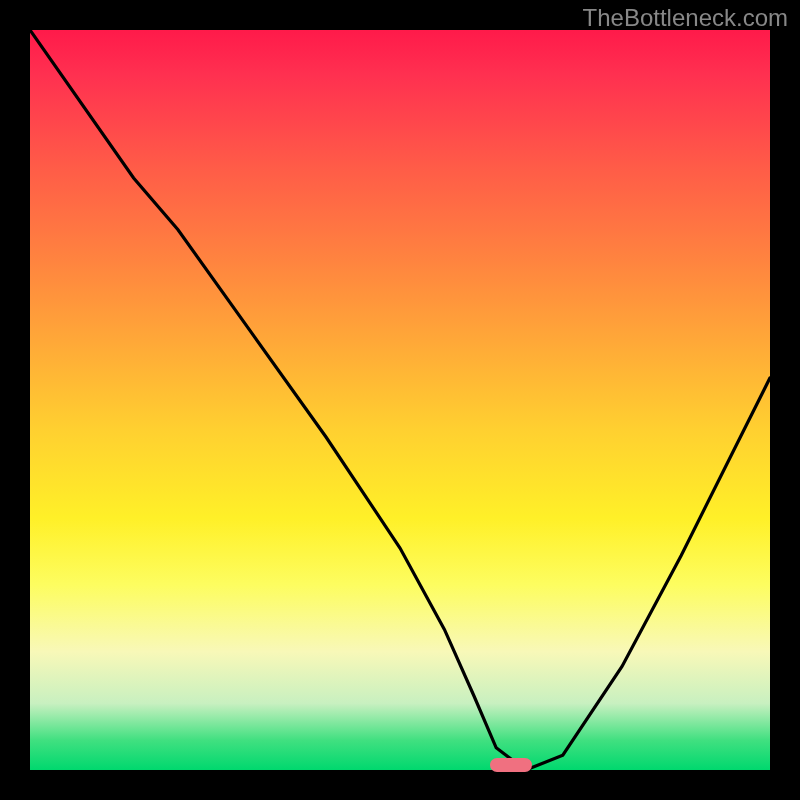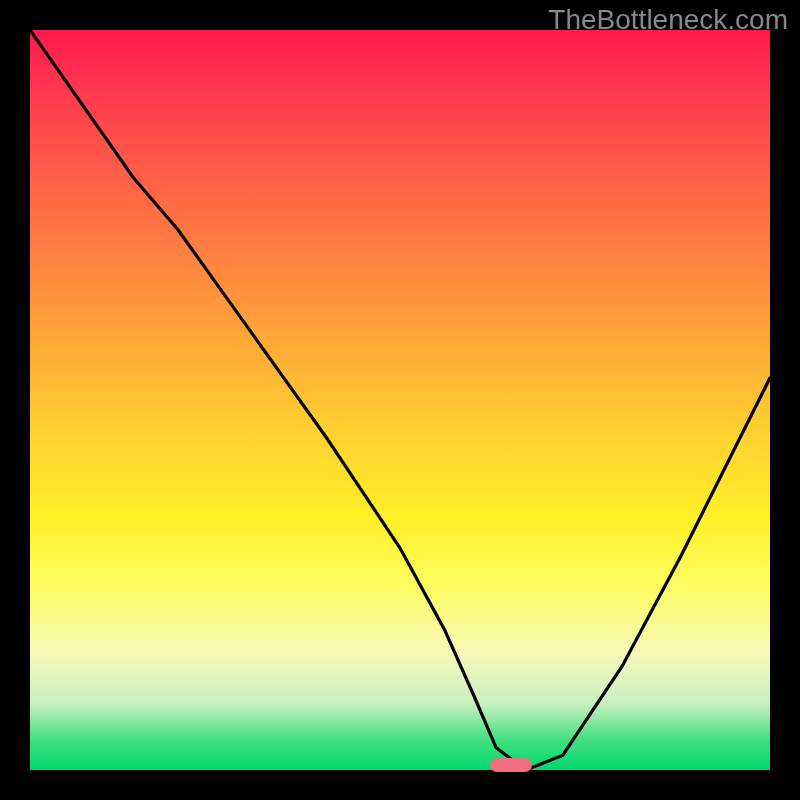--- a/index.html
+++ b/index.html
@@ -15,21 +15,21 @@
     position: relative;
     width: 800px;
     height: 800px;
     background: #000;
   }
   .watermark {
     position: absolute;
     top: 4px;
     right: 12px;
     color: #888;
-    font-size: 28px;
+    font-size: 24px;
     font-weight: 500;
     z-index: 10;
   }
   .plot-area {
     position: absolute;
     left: 30px;
     top: 30px;
     width: 740px;
     height: 740px;
   }

